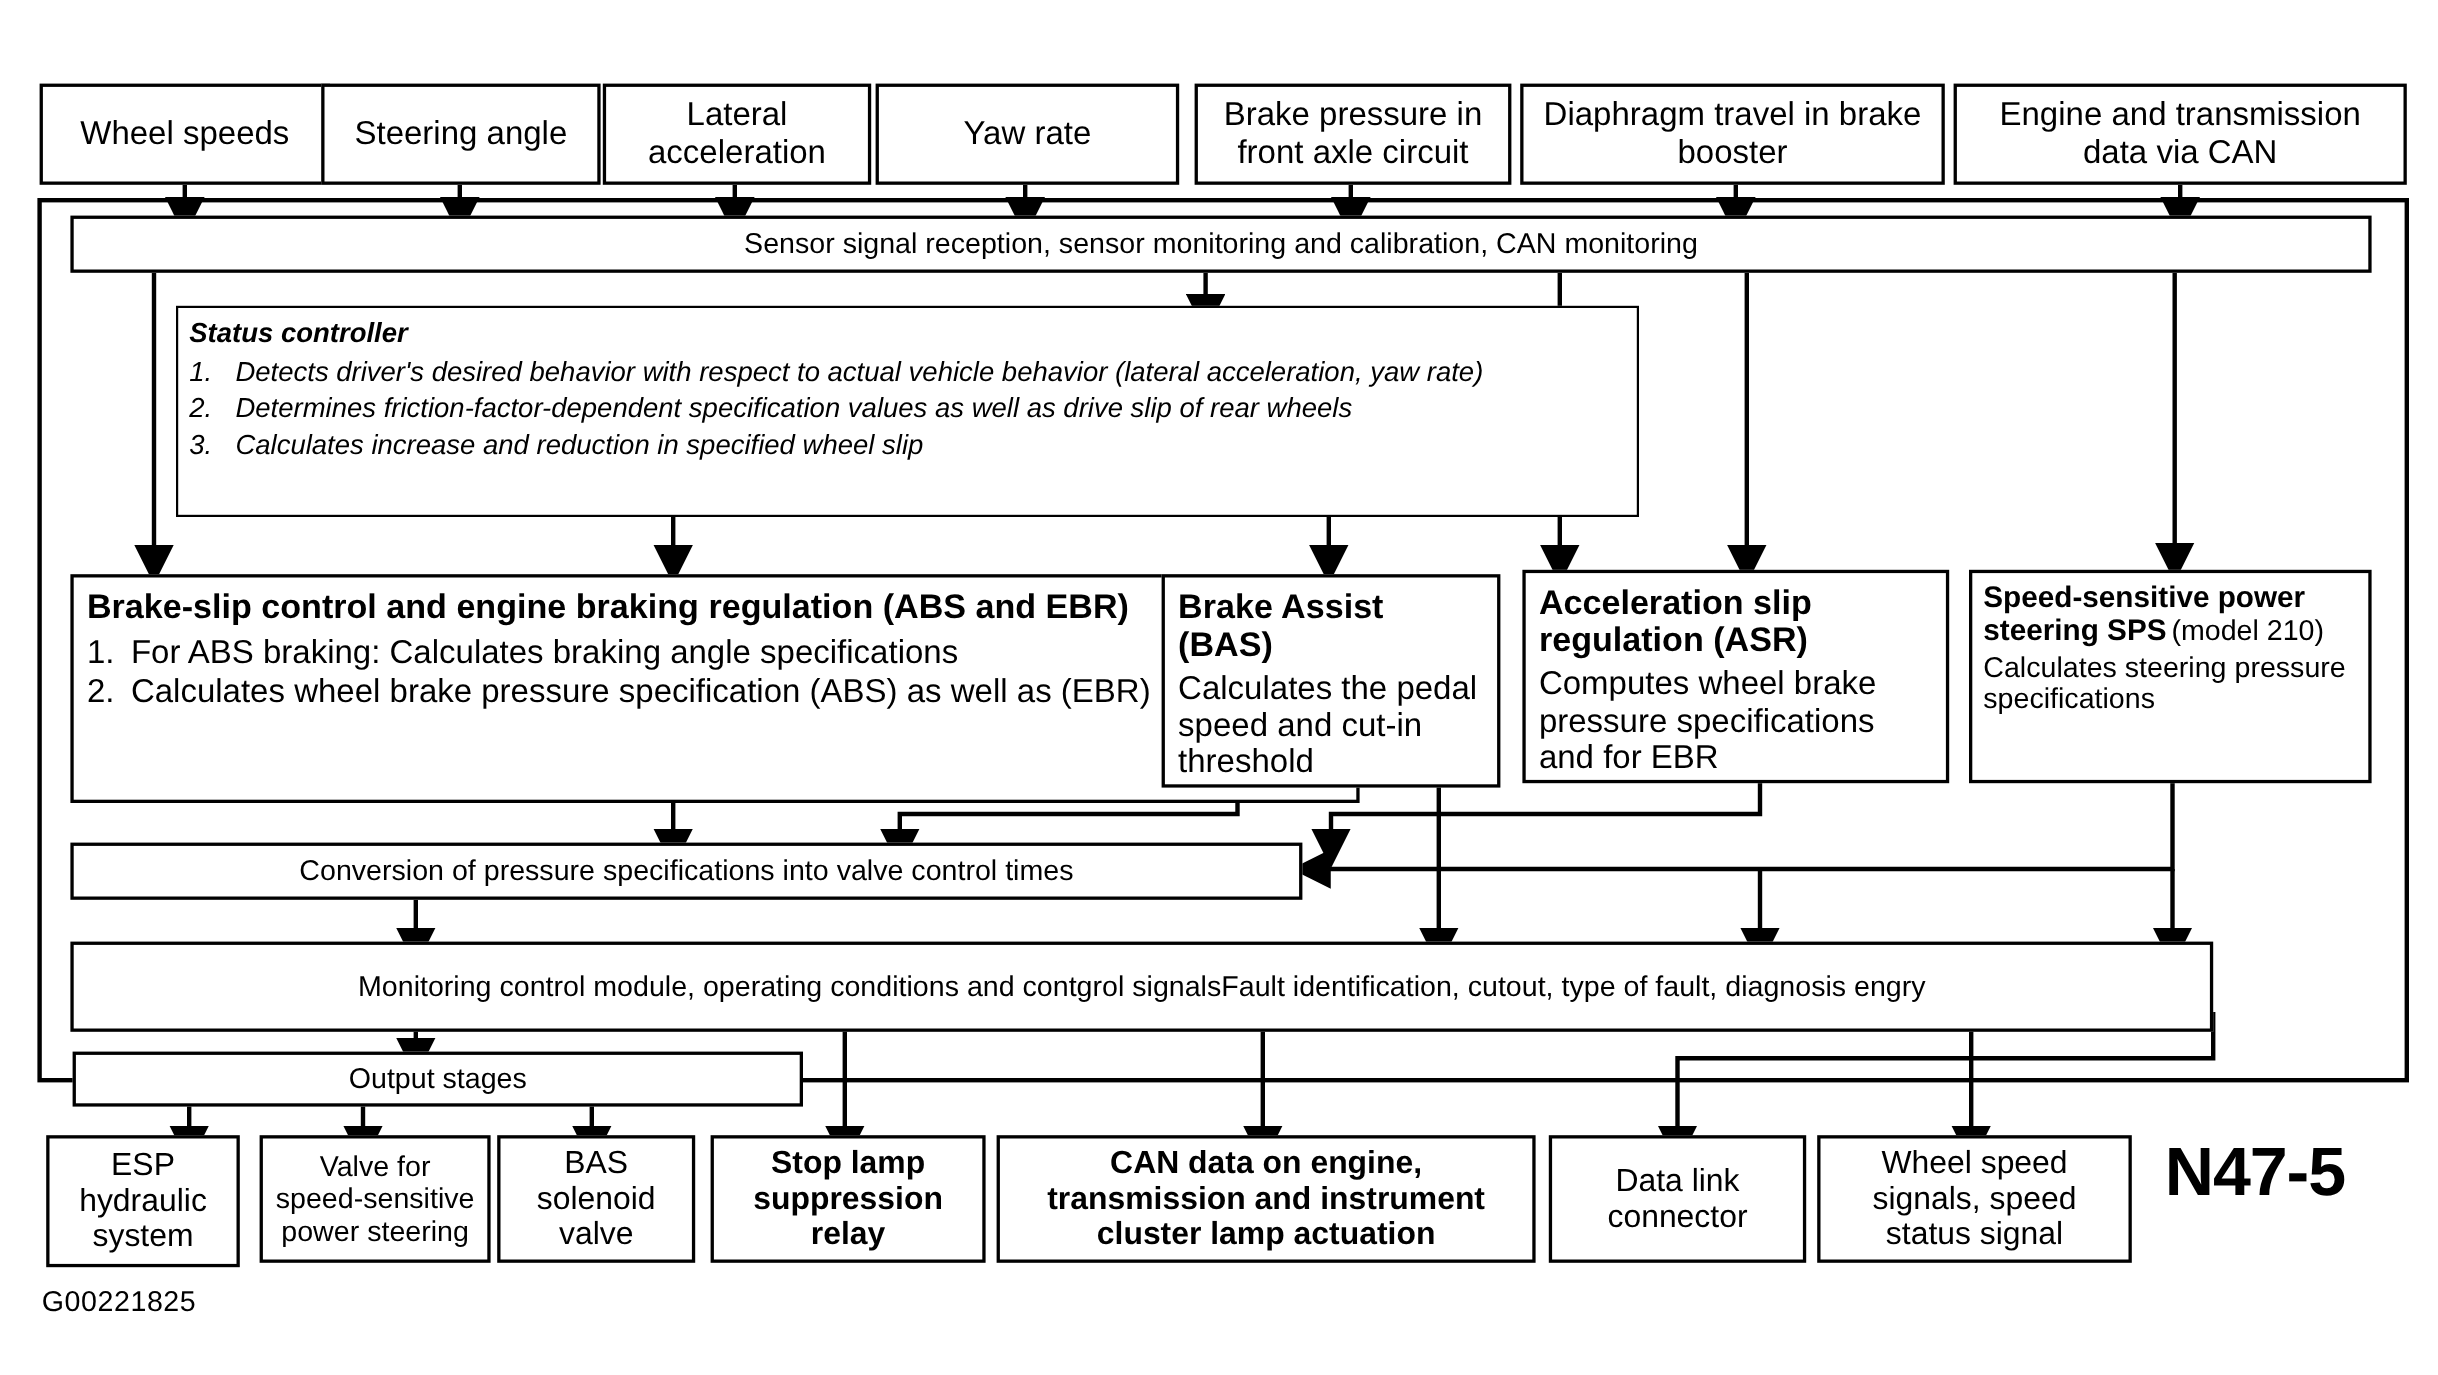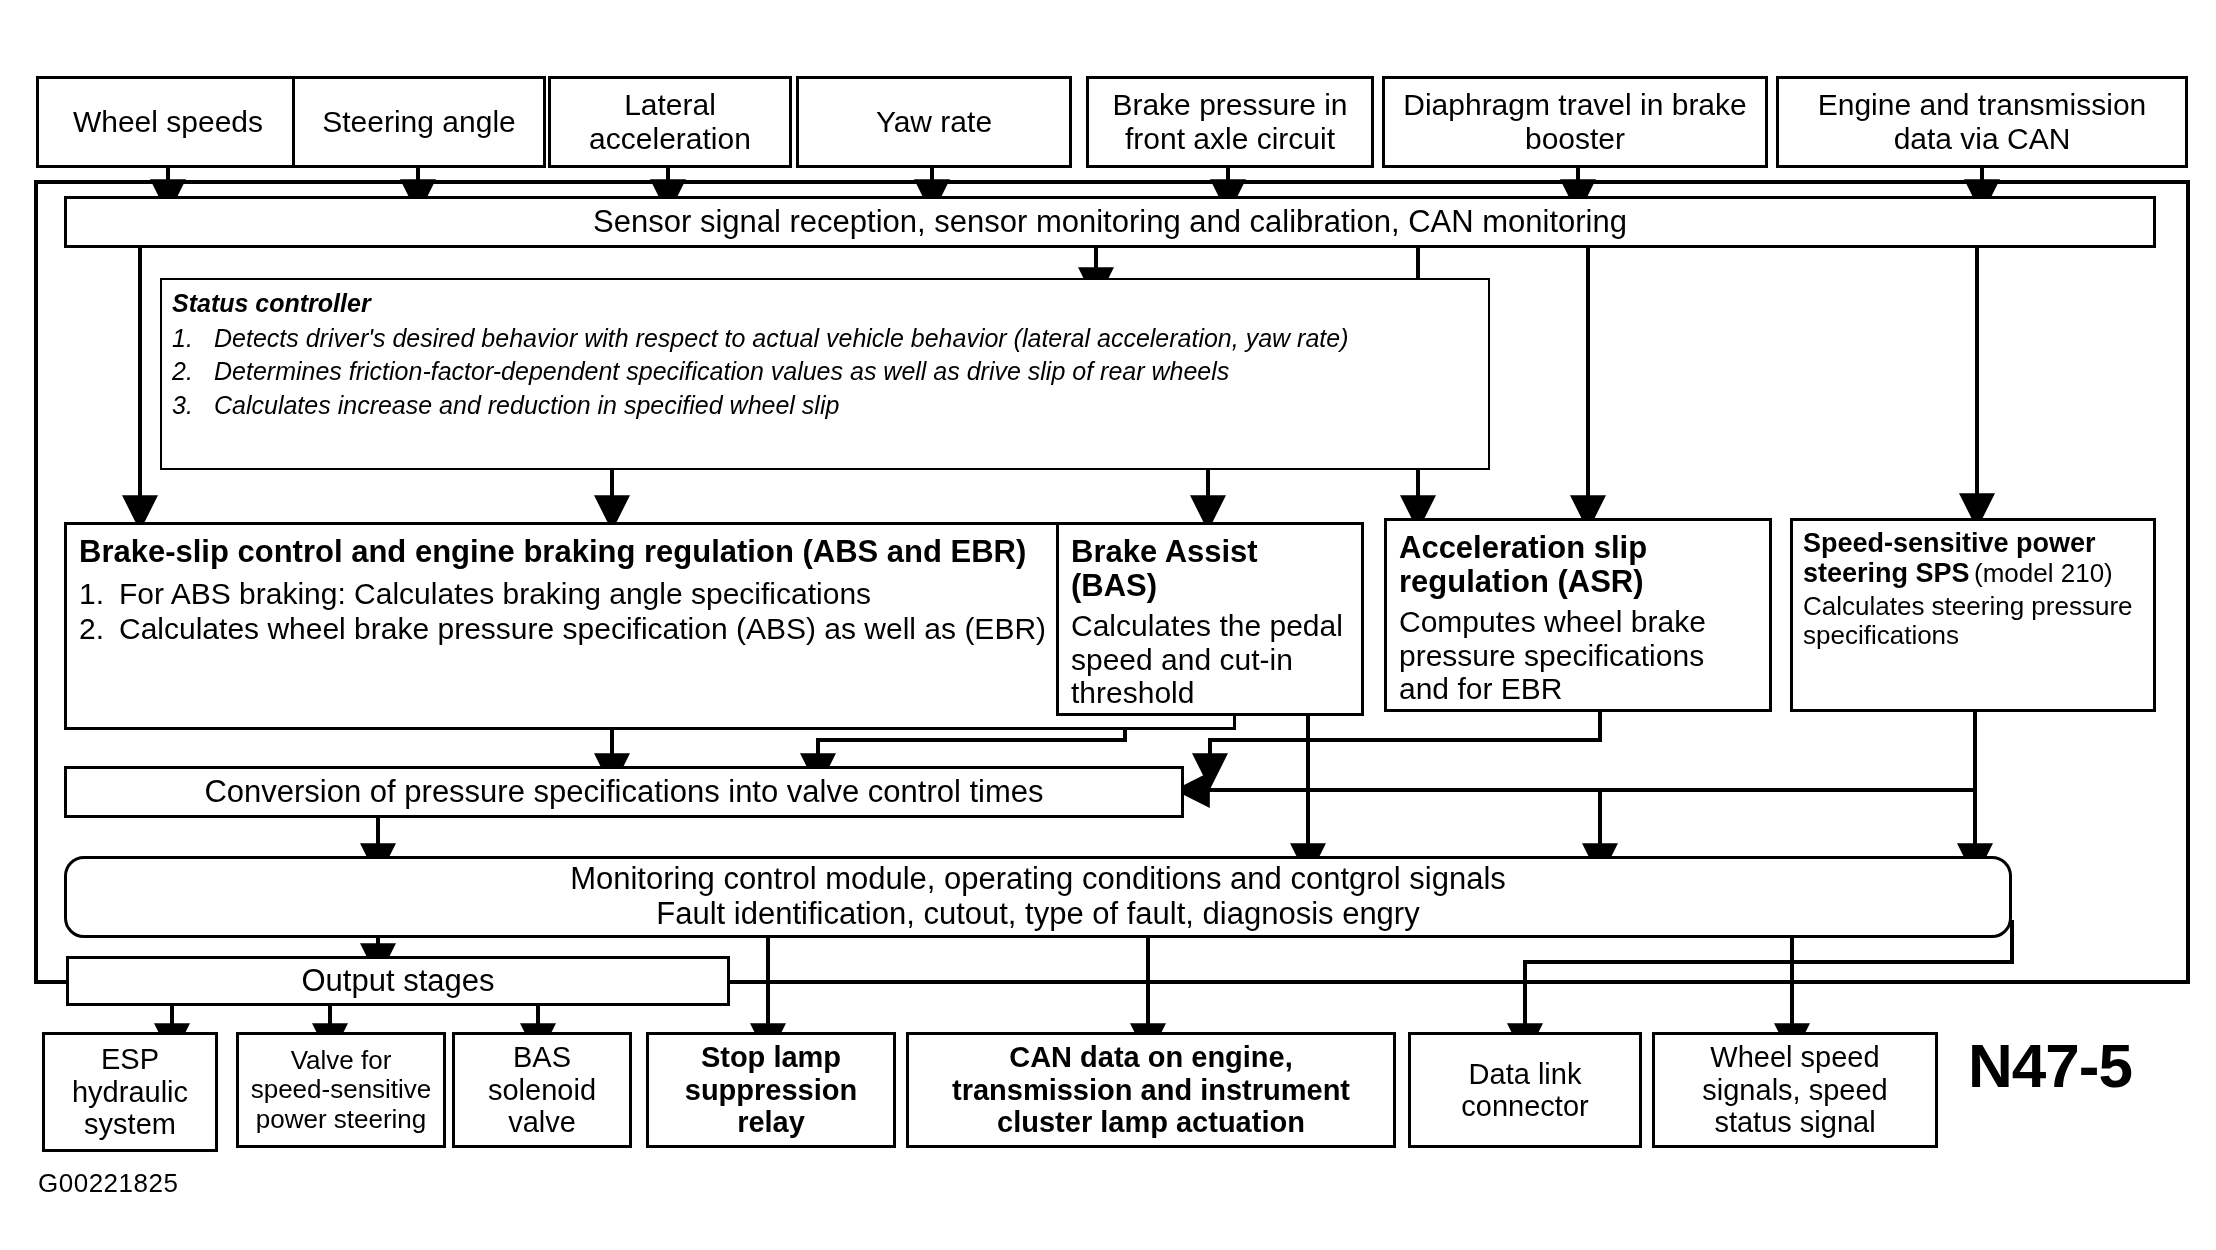--- a/index.html
+++ b/index.html
@@ -5,21 +5,21 @@
   html,body{margin:0;padding:0;background:#ffffff;}
   body{width:2216px;height:1250px;position:relative;
        font-family:"Liberation Sans", sans-serif;color:#000;}
   #stage{position:relative;width:2216px;height:1250px;overflow:hidden;background:#fff;}
   svg.wires{position:absolute;left:0;top:0;width:2216px;height:1250px;pointer-events:none;}
 
   .box{position:absolute;box-sizing:border-box;border:3px solid #000;background:#fff;
        display:flex;align-items:center;justify-content:center;text-align:center;
        line-height:1.12;}
   .sensor{font-size:30px;padding:4px 8px;}
-  .bar{font-size:31px;border:3px solid #000;background:#fff;}
+  .bar{font-size:26px;border:3px solid #000;background:#fff;}
 
   .blk{position:absolute;box-sizing:border-box;border:3px solid #000;background:#fff;
        padding:10px 12px 8px 12px;text-align:left;}
   .blk .hd{font-weight:bold;font-size:31px;line-height:1.1;}
   .blk .bd{font-size:30px;line-height:1.12;}
   .blk .hd.sm{font-size:27px;}
   .blk .bd.sm{font-size:26px;}
 
   .olist{margin:0;padding:0;list-style:none;}
   .olist li{display:flex;font-size:30px;line-height:1.15;}
@@ -178,21 +178,21 @@
       <span class="hd sm">Speed-sensitive power steering SPS</span>
       <span class="bd sm">(model 210)</span>
     </div>
     <div class="bd sm" style="margin-top:4px;">Calculates steering pressure specifications</div>
   </div>
 
   <div class="box bar" style="left:64px;top:766px;width:1120px;height:52px;">
     <span>Conversion of pressure specifications into valve control times</span>
   </div>
 
-  <div class="box bar" style="left:64px;top:856px;width:1948px;height:82px;flex-direction:column;border-radius:20px;">
+  <div class="box bar" style="left:64px;top:856px;width:1948px;height:82px;flex-direction:row;">
     <span>Monitoring control module, operating conditions and contgrol signals</span>
     <span>Fault identification, cutout, type of fault, diagnosis engry</span>
   </div>
 
   <div class="box bar" style="left:66px;top:956px;width:664px;height:50px;">
     <span>Output stages</span>
   </div>
 
   <div class="box" style="left:42px;top:1032px;width:176px;height:120px;">
     <span class="bot" style="white-space:pre-line;">ESP

